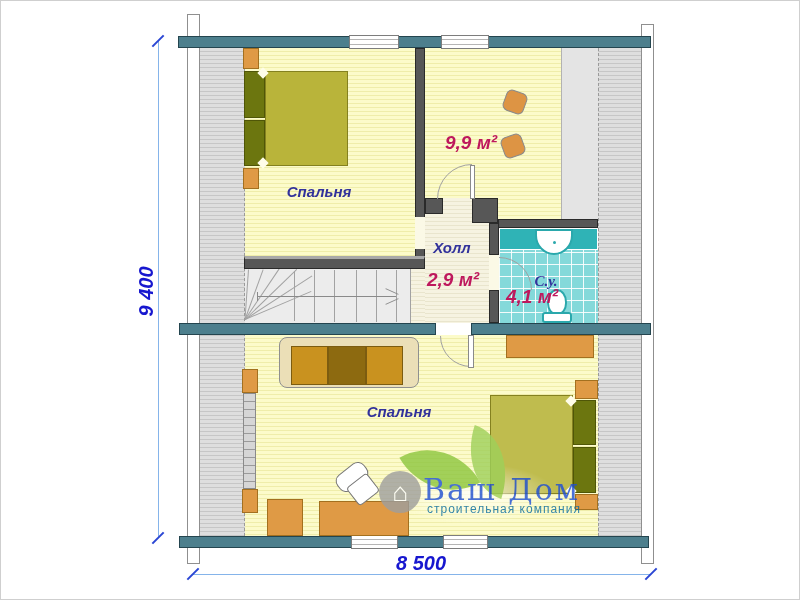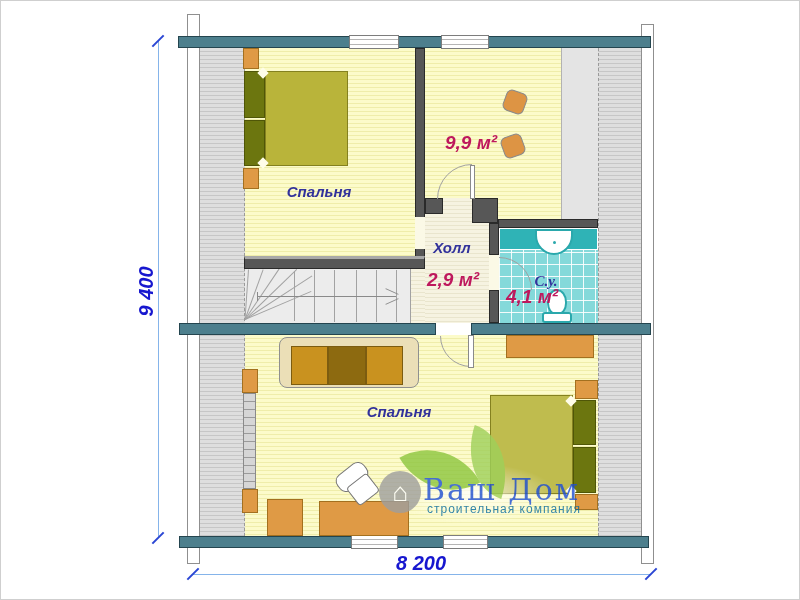--- a/index.html
+++ b/index.html
@@ -184,21 +184,21 @@
   <div class="abs room-area" style="left:471px;top:285px;width:120px;">4,1 м²</div>
   <div class="abs room-name" style="left:338px;top:402px;width:120px;">Спальня</div>
 
   <div class="abs dim-line" style="left:157px;top:40px;width:1px;height:497px;"></div>
   <div class="abs tick" style="left:156px;top:32px;"></div>
   <div class="abs tick" style="left:156px;top:529px;"></div>
   <div class="abs dim-label" style="left:110px;top:279px;width:70px;transform:rotate(-90deg);">9 400</div>
   <div class="abs dim-line" style="left:192px;top:573px;width:458px;height:1px;"></div>
   <div class="abs tick" style="left:191px;top:565px;"></div>
   <div class="abs tick" style="left:649px;top:565px;"></div>
-  <div class="abs dim-label" style="left:360px;top:551px;width:120px;">8 200</div>
+  <div class="abs dim-label" style="left:360px;top:551px;width:120px;">8 500</div>
 
   <div class="abs logo-wrap" style="left:378px;top:430px;width:185px;height:95px;">
     <div class="abs logo-glow" style="left:8px;top:32px;width:170px;height:62px;"></div>
     <div class="abs leaf-shape" style="left:32px;top:8px;width:58px;height:62px;background:#8cc63e;transform:rotate(-30deg);"></div>
     <div class="abs leaf-shape" style="left:85px;top:0px;width:48px;height:62px;background:#9ed05a;transform:rotate(18deg);"></div>
     <div class="abs logo-house" style="left:0px;top:40px;width:42px;height:42px;">⌂</div>
     <div class="abs logo-title" style="left:44px;top:41px;">Ваш Дом</div>
     <div class="abs logo-sub" style="left:48px;top:71px;">строительная компания</div>
   </div>
 

